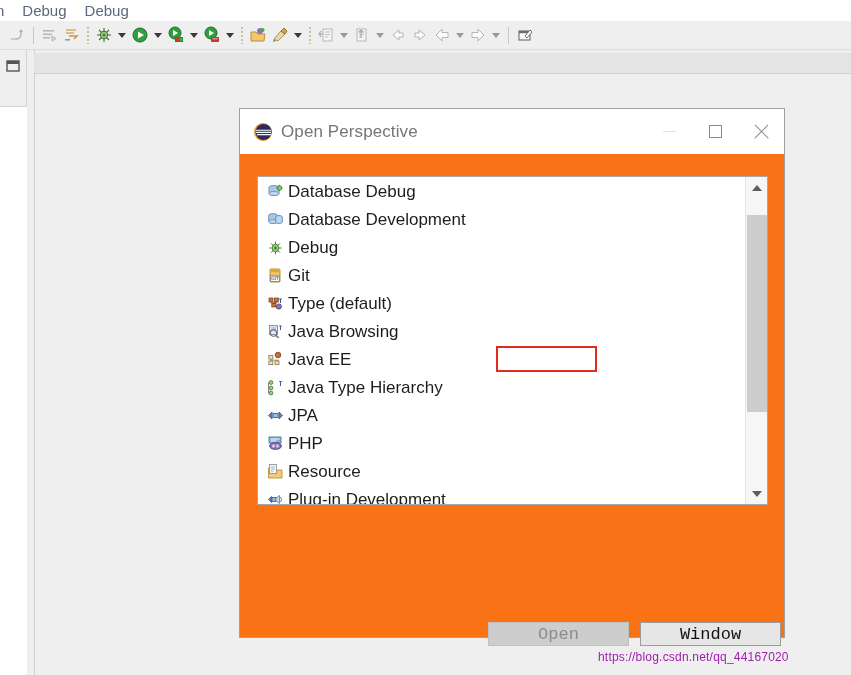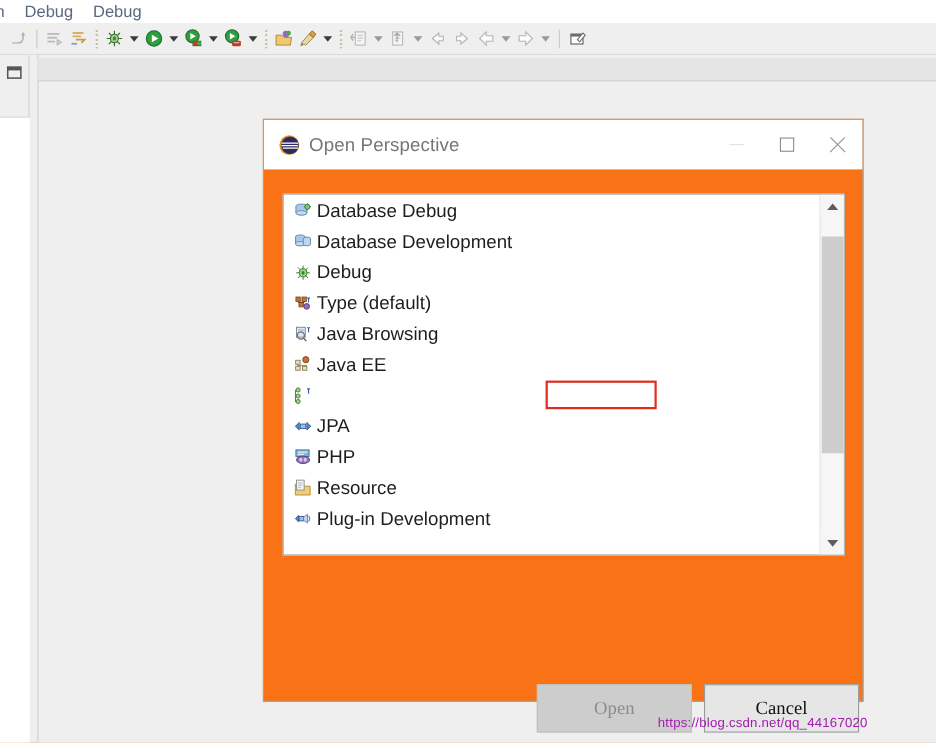--- a/index.html
+++ b/index.html
@@ -121,22 +121,22 @@
   }
   .vs-btn { height:21px; display:flex; align-items:center; justify-content:center; background:#f6f6f6; }
   .vs-btn i { display:block; width:0;height:0; }
   .vs-up i    { border-left:5px solid transparent; border-right:5px solid transparent; border-bottom:6px solid #5d5d5d; }
   .vs-down i  { border-left:5px solid transparent; border-right:5px solid transparent; border-top:6px solid #5d5d5d; }
   .vs-thumb { position:absolute; left:1px; top:21px; width:21px; height:204px; background:#cdcdcd; }
 
   
   .btnrow { position:absolute; left:0; top:0; width:100%; }
   .dlg-btn {
-    position:absolute; height:44px; width:141px;
-    font-size:17px; font-family:Liberation Serif, serif;
+    position:absolute; height:24px; width:141px;
+    font-size:17px; font-family:Liberation Mono, monospace;
     display:flex; align-items:center; justify-content:center;
     border:1px solid #a0a0a0;
   }
   .btn-open   { left:248px; top:468px; background:#cdcdcd; color:#8d8d8d; border-color:#c0c0c0; }
   .btn-cancel { left:400px; top:468px; background:#e6e6e6; color:#111111; border-color:#9b9b9b; }
 
   
   .watermark {
     position:absolute; left:598px; top:650px;
     font-size:12px; color:#a21caf; white-space:nowrap;
@@ -392,20 +392,31 @@
             <svg width="17" height="17" viewBox="0 0 17 17">
               <ellipse cx="8.5" cy="9" rx="3.4" ry="3.8" fill="#9ed089" stroke="#3b7a2b" stroke-width="0.9"></ellipse>
               <path d="M8.5 2.5 v2.6 M8.5 13 v2.3 M2.3 9 h2.6 M12.1 9 h2.6
                        M4 4.3 L6 6.3 M11 11.7 L13 13.7 M13 4.3 L11 6.3 M6 11.7 L4 13.7" stroke="#3b7a2b" stroke-width="0.9" fill="none"></path>
               <ellipse cx="8.5" cy="9" rx="1.3" ry="1.7" fill="#44812f"></ellipse>
             </svg>
           </span>
           <span class="lbl">Debug</span>
         </div>
 
+        <div class="listrow">
+          <span class="ic">
+            <svg width="17" height="17" viewBox="0 0 17 17">
+              <rect x="3" y="2" width="10" height="13" rx="1" fill="#f0c45a" stroke="#b08a28" stroke-width="0.9"></rect>
+              <rect x="3" y="2" width="10" height="3" fill="#d8a838"></rect>
+              <rect x="3.5" y="9" width="9" height="5.5" fill="#ffffff" stroke="#7a7a7a" stroke-width="0.8"></rect>
+              <text x="8" y="13.4" font-family="DejaVu Sans, sans-serif" font-size="4.4" fill="#333" text-anchor="middle">GIT</text>
+            </svg>
+          </span>
+          <span class="lbl">Git</span>
+        </div>
 
         <div class="listrow">
           <span class="ic">
             <svg width="17" height="17" viewBox="0 0 17 17">
               <rect x="2" y="3" width="4" height="4" fill="#c4703a" stroke="#7a3f18" stroke-width="0.7"></rect>
               <rect x="7.5" y="3" width="4" height="4" fill="#c4703a" stroke="#7a3f18" stroke-width="0.7"></rect>
               <rect x="4.8" y="8" width="4" height="4" fill="#c4703a" stroke="#7a3f18" stroke-width="0.7"></rect>
               <path d="M4 7 v1 h4.8 M9.5 7 v1 H6.8" stroke="#7a3f18" stroke-width="0.7" fill="none"></path>
               <circle cx="11.8" cy="11.5" r="2.6" fill="#8e6fb8" stroke="#4d3a72" stroke-width="0.8"></circle>
               <path d="M13.5 4 v4 M12.2 4 h2.6" stroke="#3a5a9a" stroke-width="1"></path>
@@ -443,20 +454,21 @@
         <div class="listrow">
           <span class="ic">
             <svg width="17" height="17" viewBox="0 0 17 17">
               <circle cx="4" cy="3.5" r="1.9" fill="#9ed089" stroke="#3b7a2b" stroke-width="0.8"></circle>
               <circle cx="4" cy="9" r="1.9" fill="#9ed089" stroke="#3b7a2b" stroke-width="0.8"></circle>
               <circle cx="4" cy="14" r="1.9" fill="#9ed089" stroke="#3b7a2b" stroke-width="0.8"></circle>
               <path d="M1.6 3.5 v11" stroke="#6a6a6a" stroke-width="0.9"></path>
               <path d="M13.5 2.5 v4.5 M12.2 2.5 h2.6" stroke="#3a5a9a" stroke-width="1"></path>
             </svg>
           </span>
+          <span class="lbl">Java Type Hierarchy</span>
         </div>
 
         <div class="listrow">
           <span class="ic">
             <svg width="17" height="17" viewBox="0 0 17 17">
               <path d="M1.5 8.5 L5 5 L5 12 Z" fill="#5b87c4" stroke="#2f5a94" stroke-width="0.8"></path>
               <path d="M15.5 8.5 L12 5 L12 12 Z" fill="#5b87c4" stroke="#2f5a94" stroke-width="0.8"></path>
               <rect x="6" y="6.5" width="5" height="4" fill="#9cc0e8" stroke="#2f5a94" stroke-width="0.8"></rect>
             </svg>
           </span>
@@ -509,18 +521,18 @@
         <div class="vs-btn vs-down" style="position:absolute;left:0;bottom:0;width:21px;">
             <i></i>
           </div>
       </div>
     </div>
 
     <div class="annot-box" style="top: 192px; border-color: rgb(224, 43, 29);"></div>
 
     <div class="btnrow">
       <div class="dlg-btn btn-open">Open</div>
-      <div class="dlg-btn btn-cancel">Cancel</div>
+      <div class="dlg-btn btn-cancel">Window</div>
     </div>
   </div>
 </div>
 
 <div class="watermark">https://blog.csdn.net/qq_44167020</div>
 
 </body></html>

